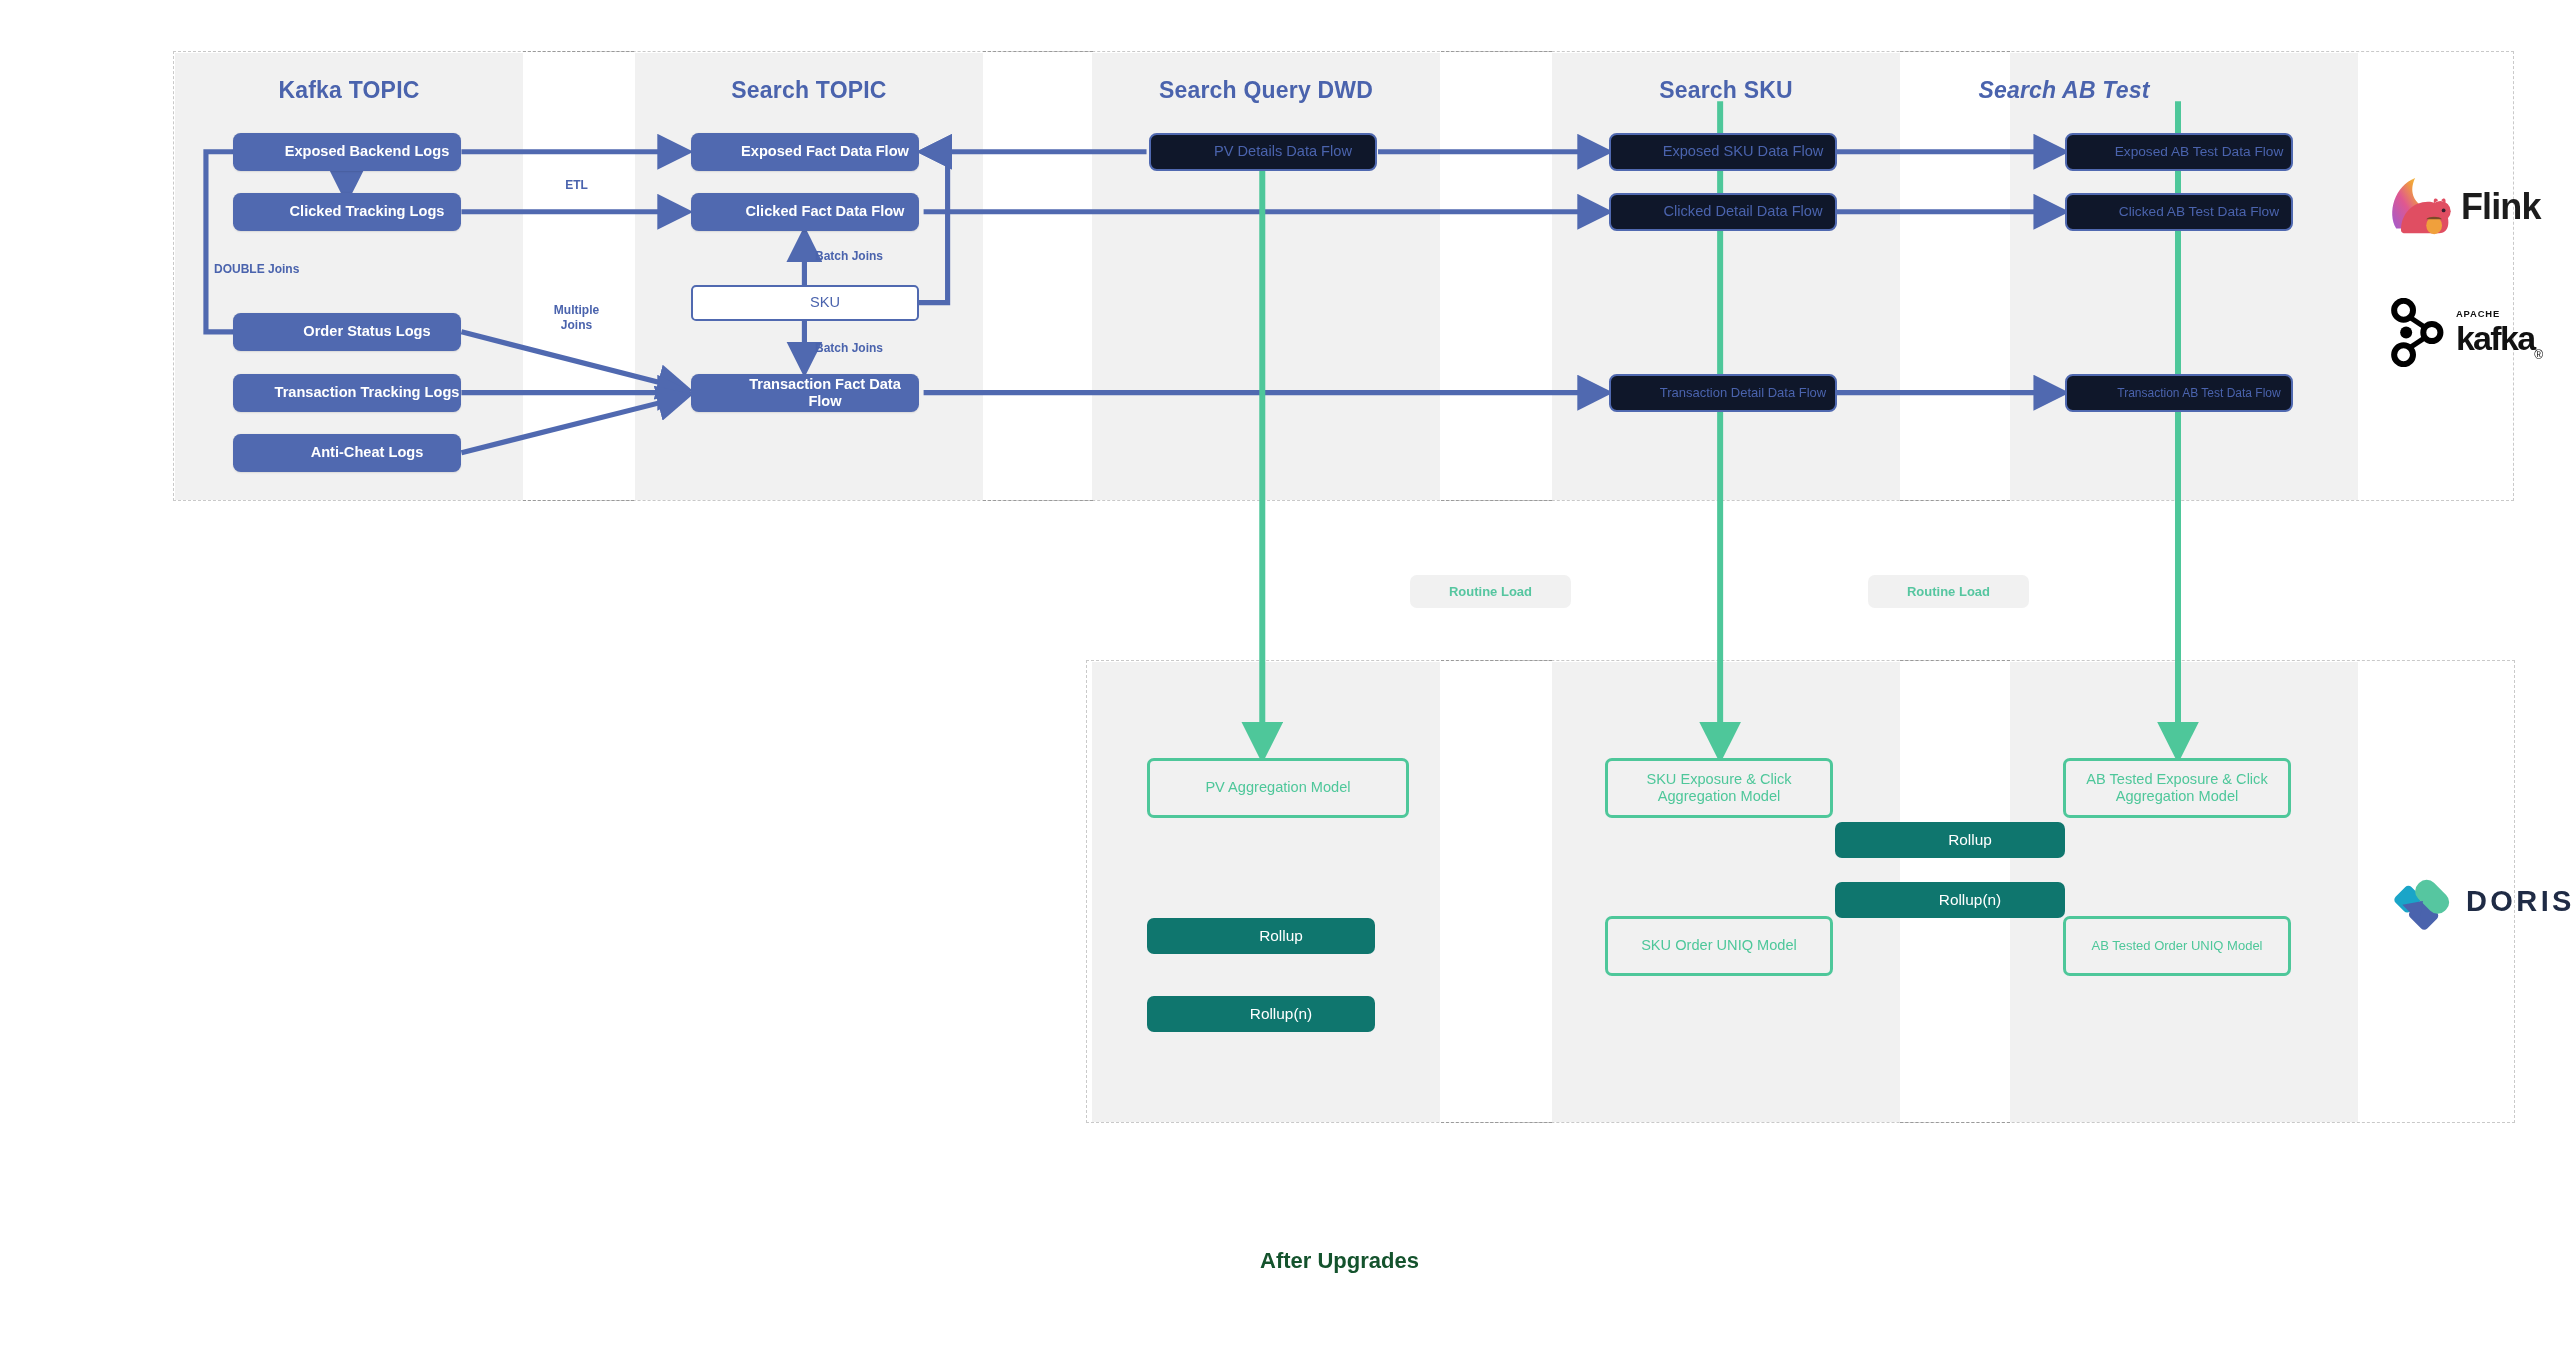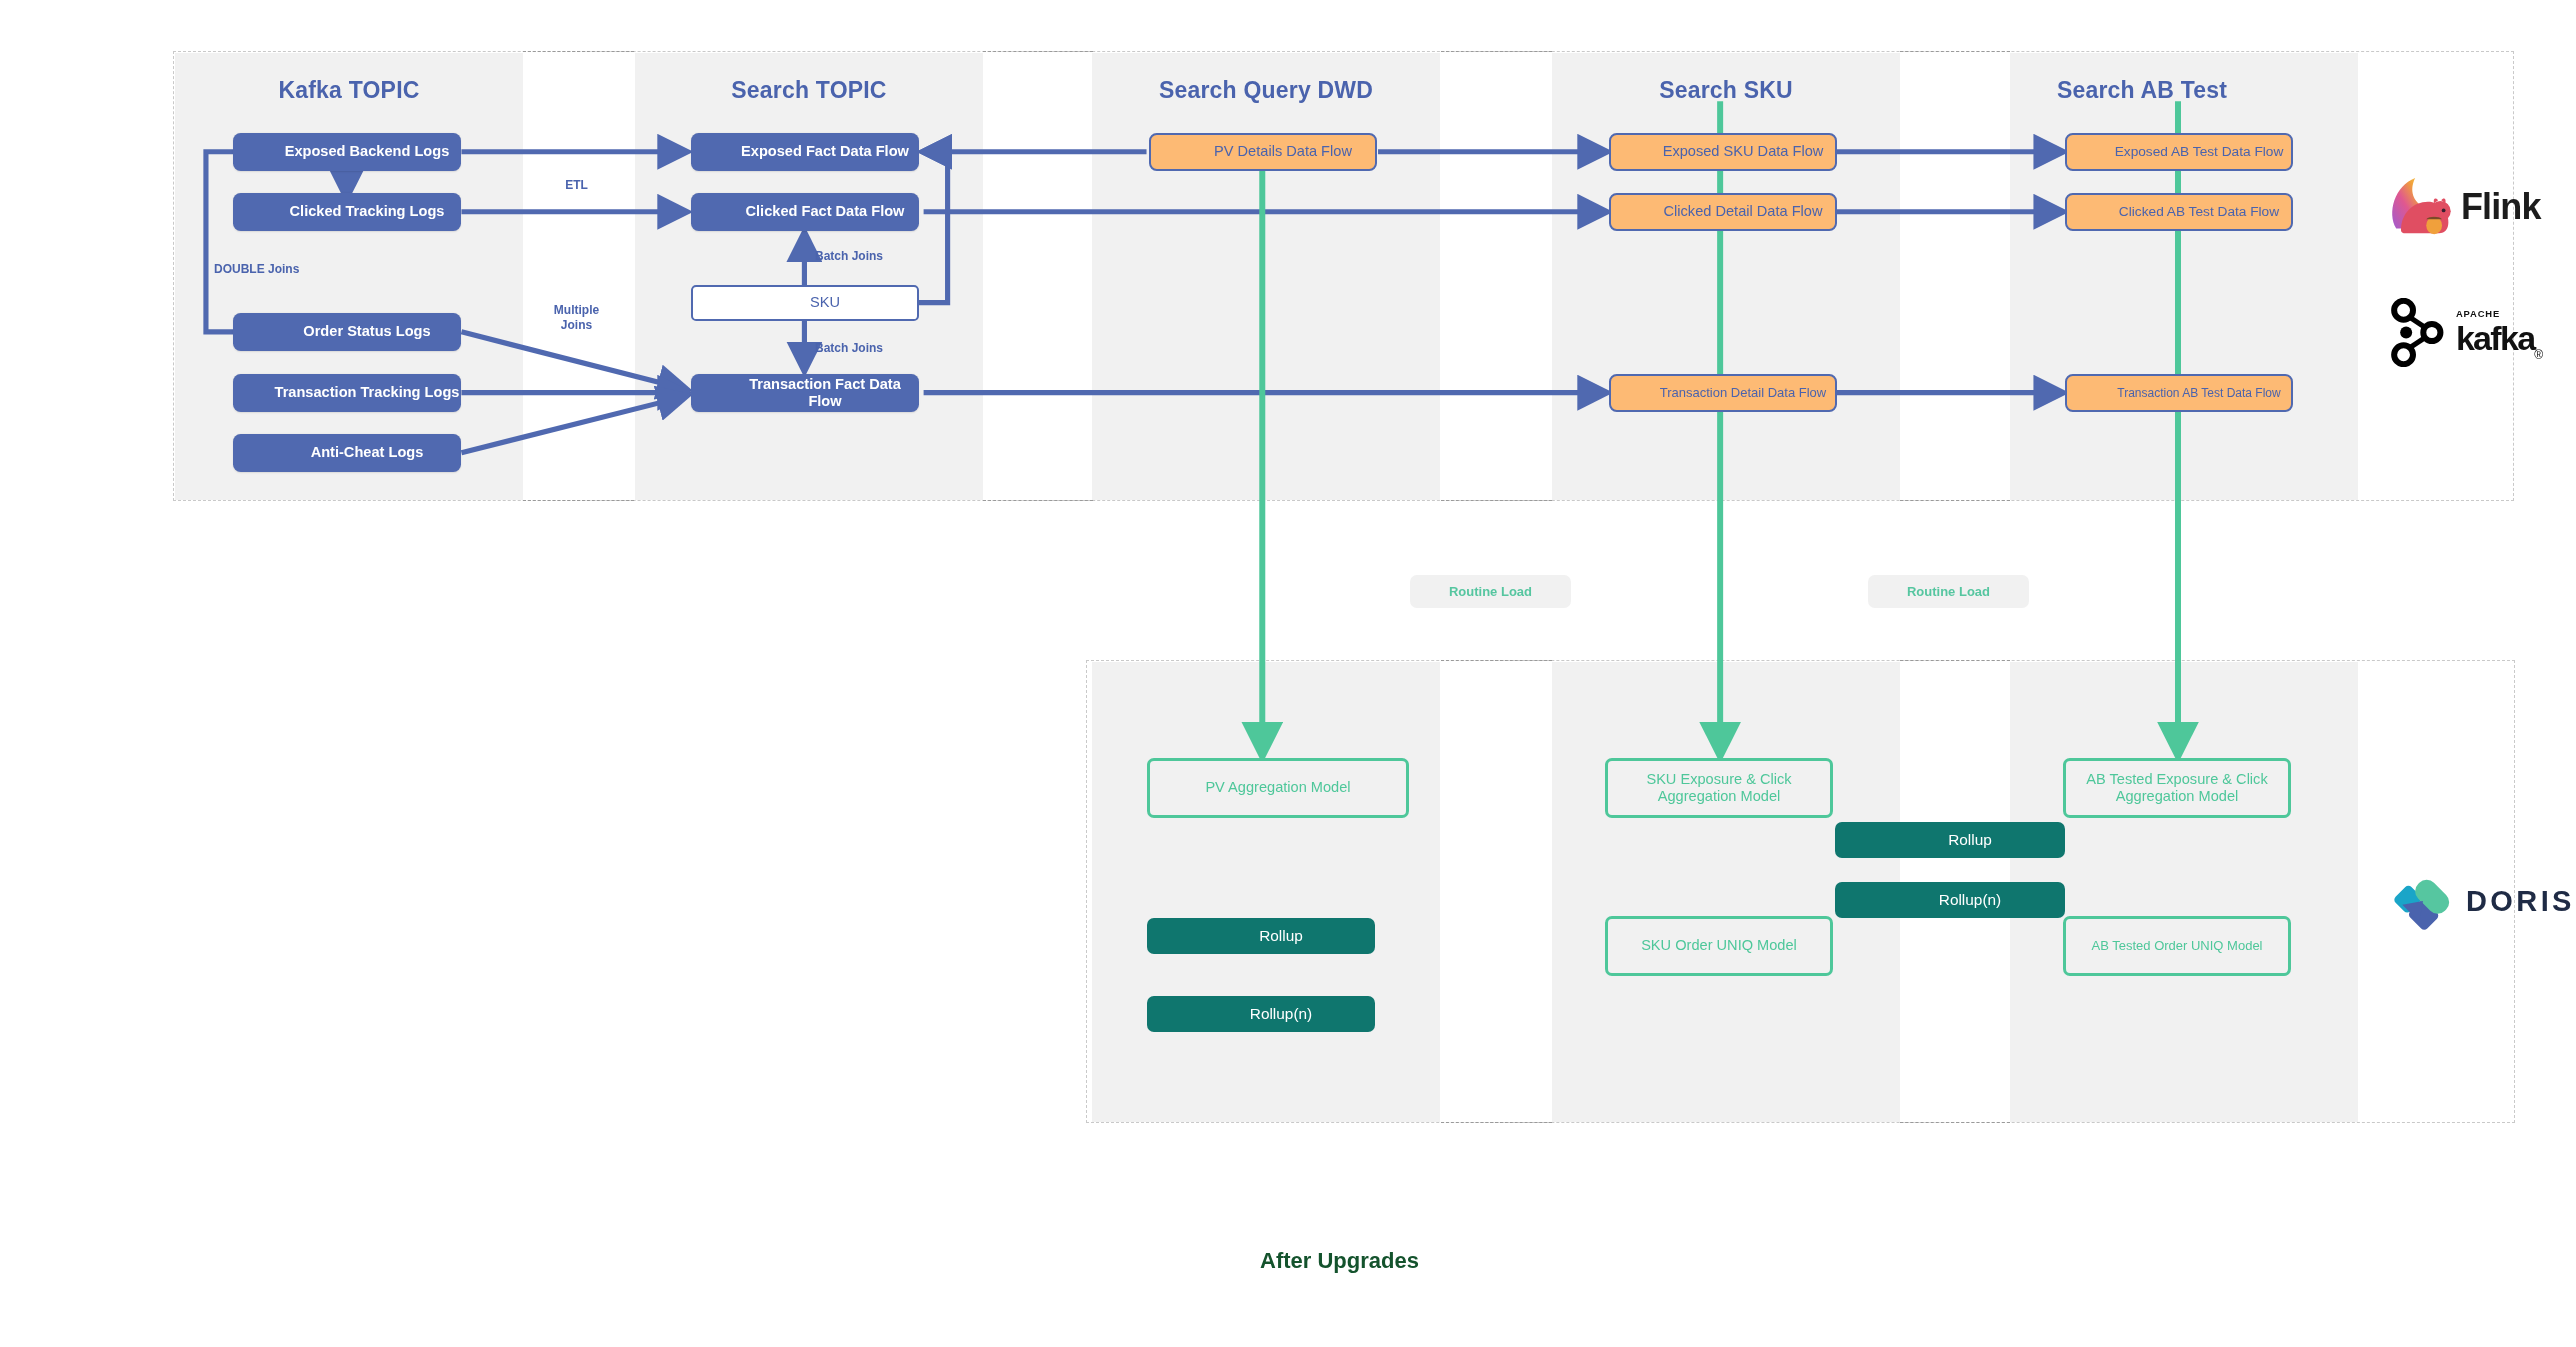--- a/index.html
+++ b/index.html
@@ -22,21 +22,21 @@
   .col-title{position:absolute;color:#4a63ad;font-size:23px;font-weight:bold;
              text-align:center;letter-spacing:0.2px;white-space:nowrap;}
 
   
   .node{position:absolute;box-sizing:border-box;display:flex;align-items:center;
         justify-content:center;text-align:center;line-height:1.2;padding-left:40px;}
 
   .n-filled{background:#5069b0;color:#ffffff;border-radius:7.7px;
             font-size:14.6px;font-weight:bold;box-shadow:0 0.9px 1.7px rgba(0,0,0,.10);}
 
-  .n-outline{background:#fdba74;color:#4a63ad;border:2.6px solid #5069b0;
+  .n-outline{background:#0f172a;color:#4a63ad;border:2.6px solid #5069b0;
              border-radius:7.7px;font-size:14.6px;font-weight:normal;}
 
   .n-sku{background:#ffffff;color:#4a63ad;border:2.6px solid #5069b0;
          border-radius:5.1px;font-size:14.6px;}
 
   .n-green-outline{background:#f1f1f1;color:#4ec79a;border:3.4px solid #4ec79a;
                    border-radius:6.9px;font-size:14.6px;padding:0 5.1px;}
 
   .n-green-fill{background:#0f766e;color:#ffffff;border-radius:6.9px;
                 font-size:15.4px;}
@@ -144,21 +144,21 @@
     <path d="M1472,196 L1472,878" marker-end="url(#ahG)"></path>
     <path d="M2006,118 L2006,878" marker-end="url(#ahG)"></path>
     <path d="M2540,118 L2540,878" marker-end="url(#ahG)"></path>
   </g>
 </svg>
 
 <div class="col-title" style="left:175px;top:77px;width:348px;">Kafka TOPIC</div>
 <div class="col-title" style="left:635px;top:77px;width:348px;">Search TOPIC</div>
 <div class="col-title" style="left:1092px;top:77px;width:348px;">Search Query DWD</div>
 <div class="col-title" style="left:1552px;top:77px;width:348px;">Search SKU</div>
-<div class="col-title" style="left:1968px;top:77px;width:348px;">Search AB Test</div>
+<div class="col-title" style="left:1890px;top:77px;width:348px;font-style:italic;">Search AB Test</div>
 
 <div class="node n-filled" style="left:233px;top:133px;width:228px;height:38px;">Exposed Backend Logs</div>
 <div class="node n-filled" style="left:233px;top:193px;width:228px;height:38px;">Clicked Tracking Logs</div>
 <div class="node n-filled" style="left:233px;top:313px;width:228px;height:38px;">Order Status Logs</div>
 <div class="node n-filled" style="left:233px;top:374px;width:228px;height:38px;">Transaction Tracking Logs</div>
 <div class="node n-filled" style="left:233px;top:434px;width:228px;height:38px;">Anti-Cheat Logs</div>
 
 <div class="node n-filled" style="left:691px;top:133px;width:228px;height:38px;">Exposed Fact Data Flow</div>
 <div class="node n-filled" style="left:691px;top:193px;width:228px;height:38px;">Clicked Fact Data Flow</div>
 <div class="node n-sku" style="left:691px;top:285px;width:228px;height:36px;">SKU</div>

